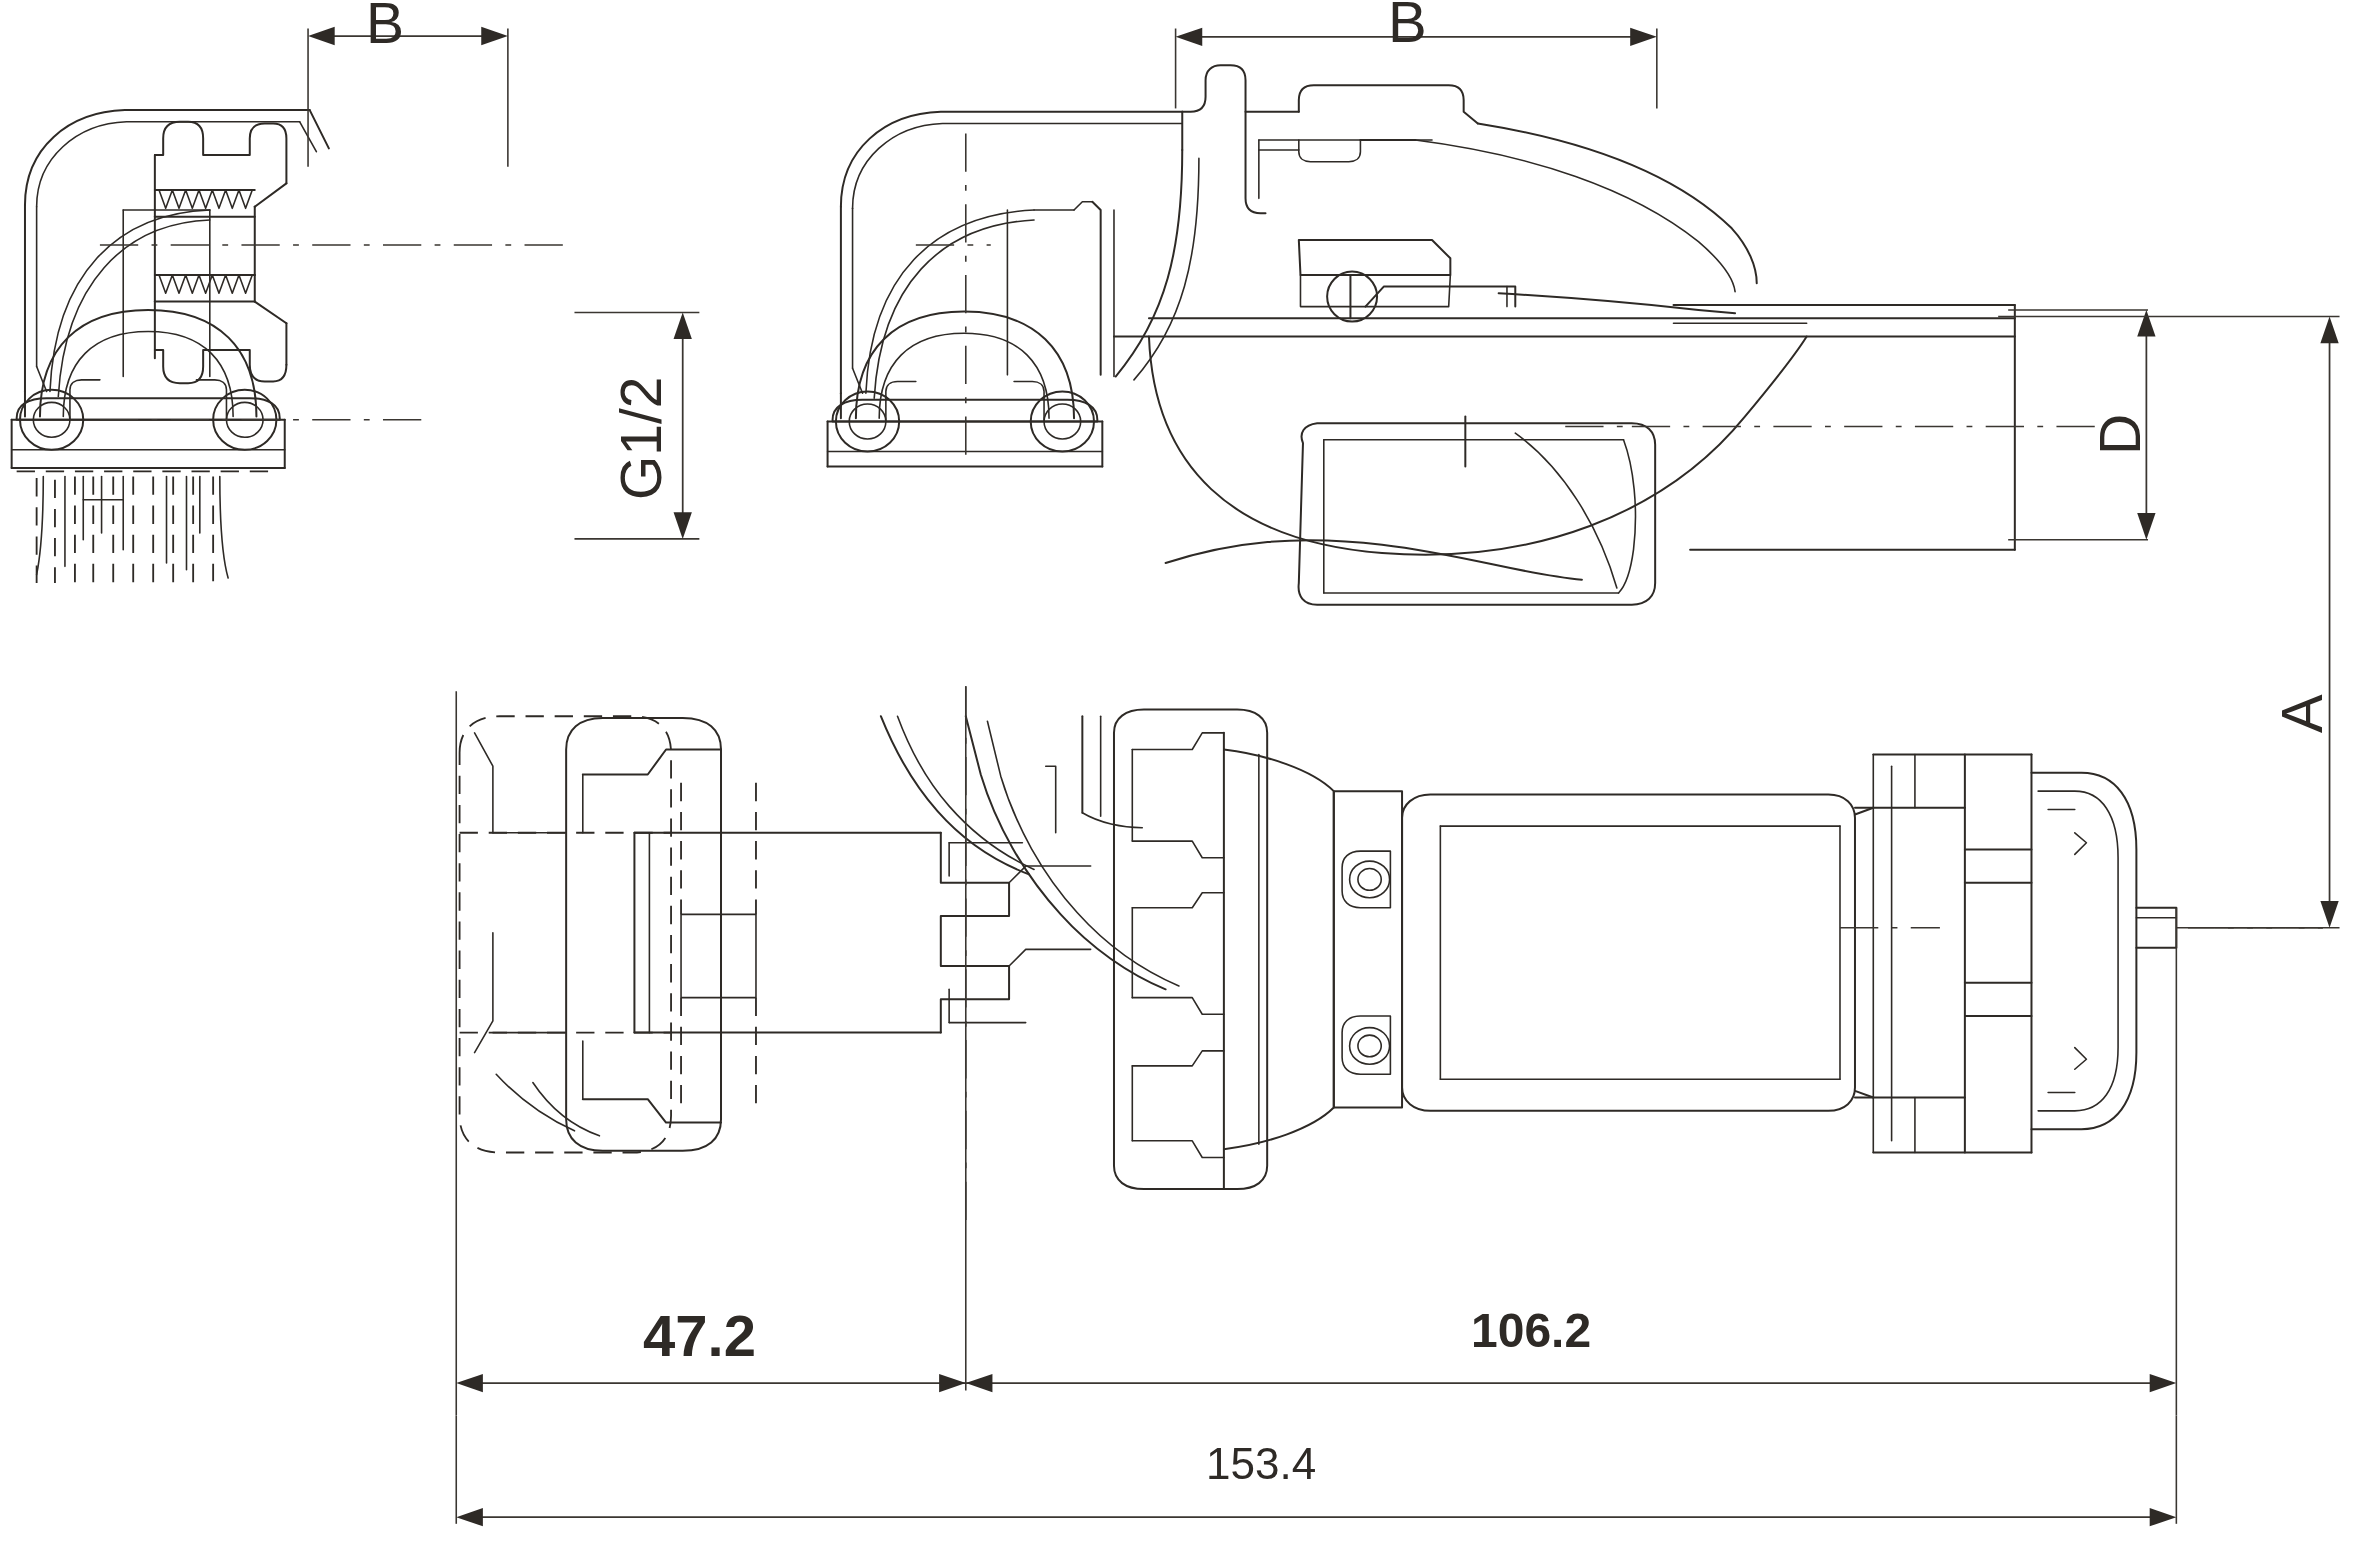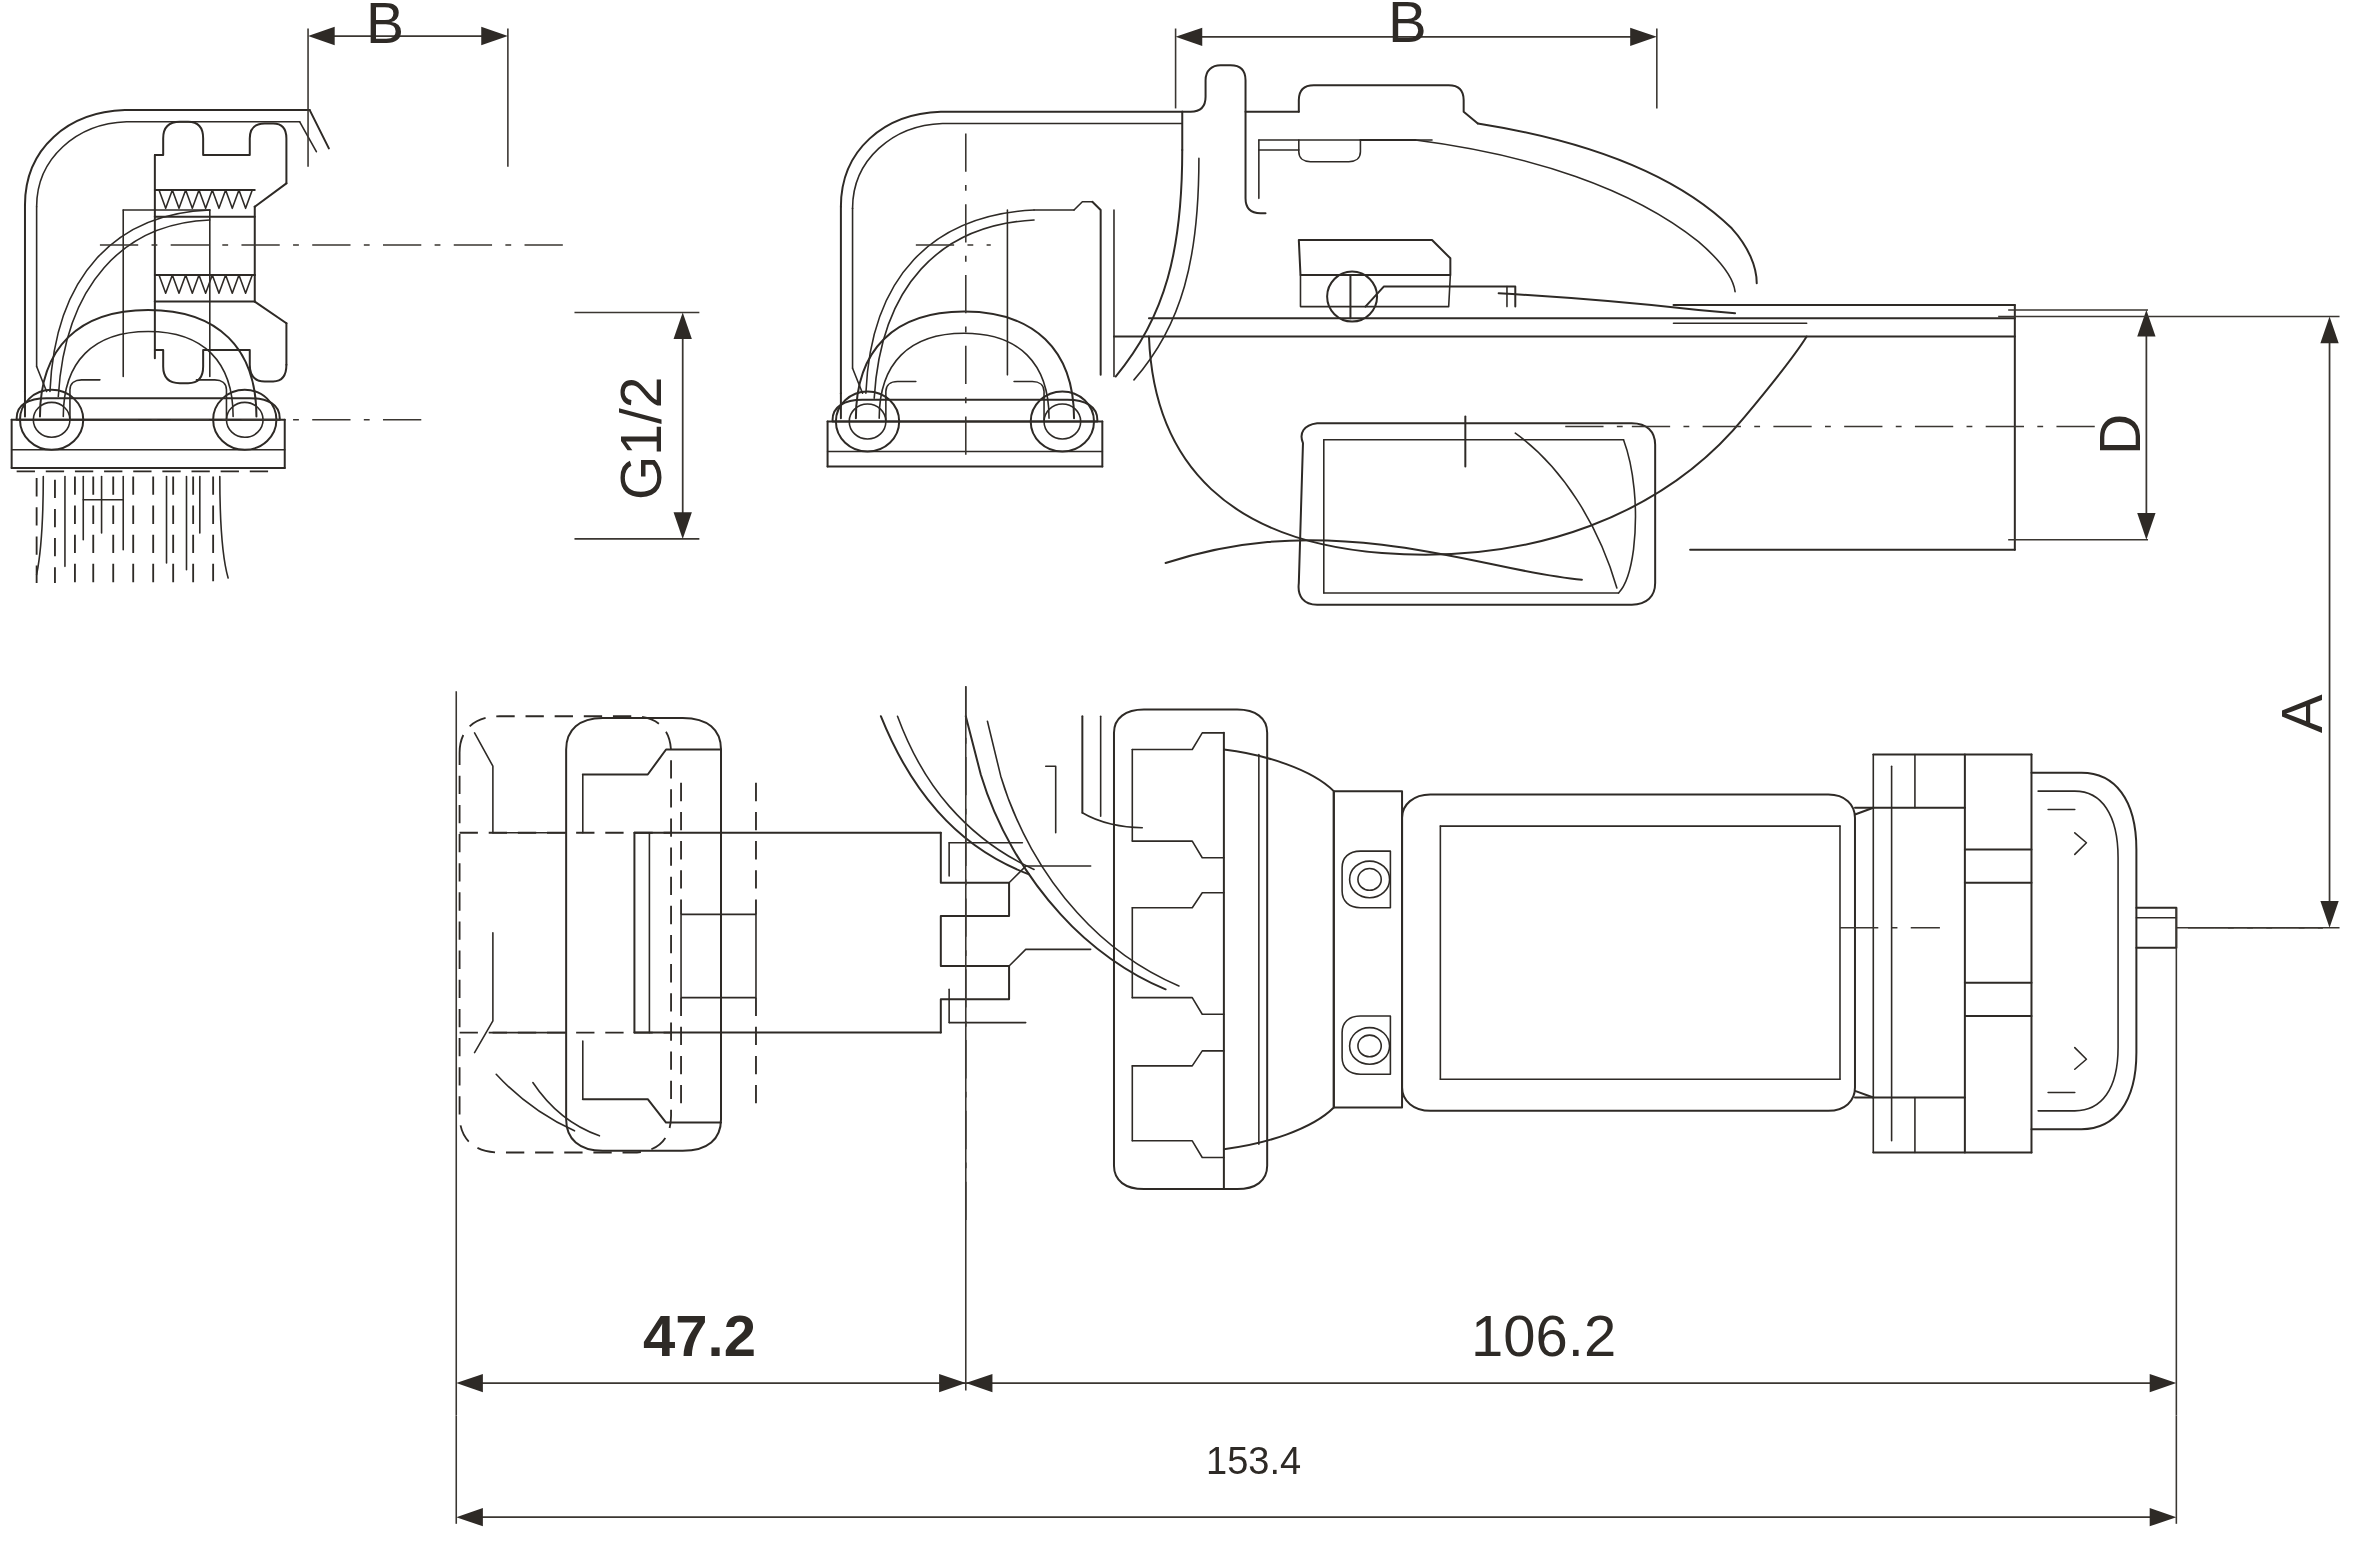--- a/index.html
+++ b/index.html
@@ -424,18 +424,18 @@
   <div class="dimtext" style="left:1388px;top:-6.7px;font-size:58px;">B</div>
 
   <div class="dimtext rot90" style="left:613px;top:500px;font-size:57px;">G1/2</div>
 
   <div class="dimtext rot90" style="left:2092px;top:455px;font-size:57px;">D</div>
 
   <div class="dimtext rot90" style="left:2273px;top:733px;font-size:58px;">A</div>
 
   <div class="dimtext" style="left:643px;top:1307px;font-size:58px;font-weight:bold;">47.2</div>
 
-  <div class="dimtext" style="left:1471px;top:1307px;font-size:58px;">106.2</div>
-
-  <div class="dimtext" style="left:1206px;top:1442px;font-size:38px;">153.4</div>
+  <div class="dimtext" style="left:1471px;top:1307px;font-size:48px;font-weight:bold;">106.2</div>
+
+  <div class="dimtext" style="left:1206px;top:1442px;font-size:44px;">153.4</div>
 
 </div>
 
 
 </body></html>

